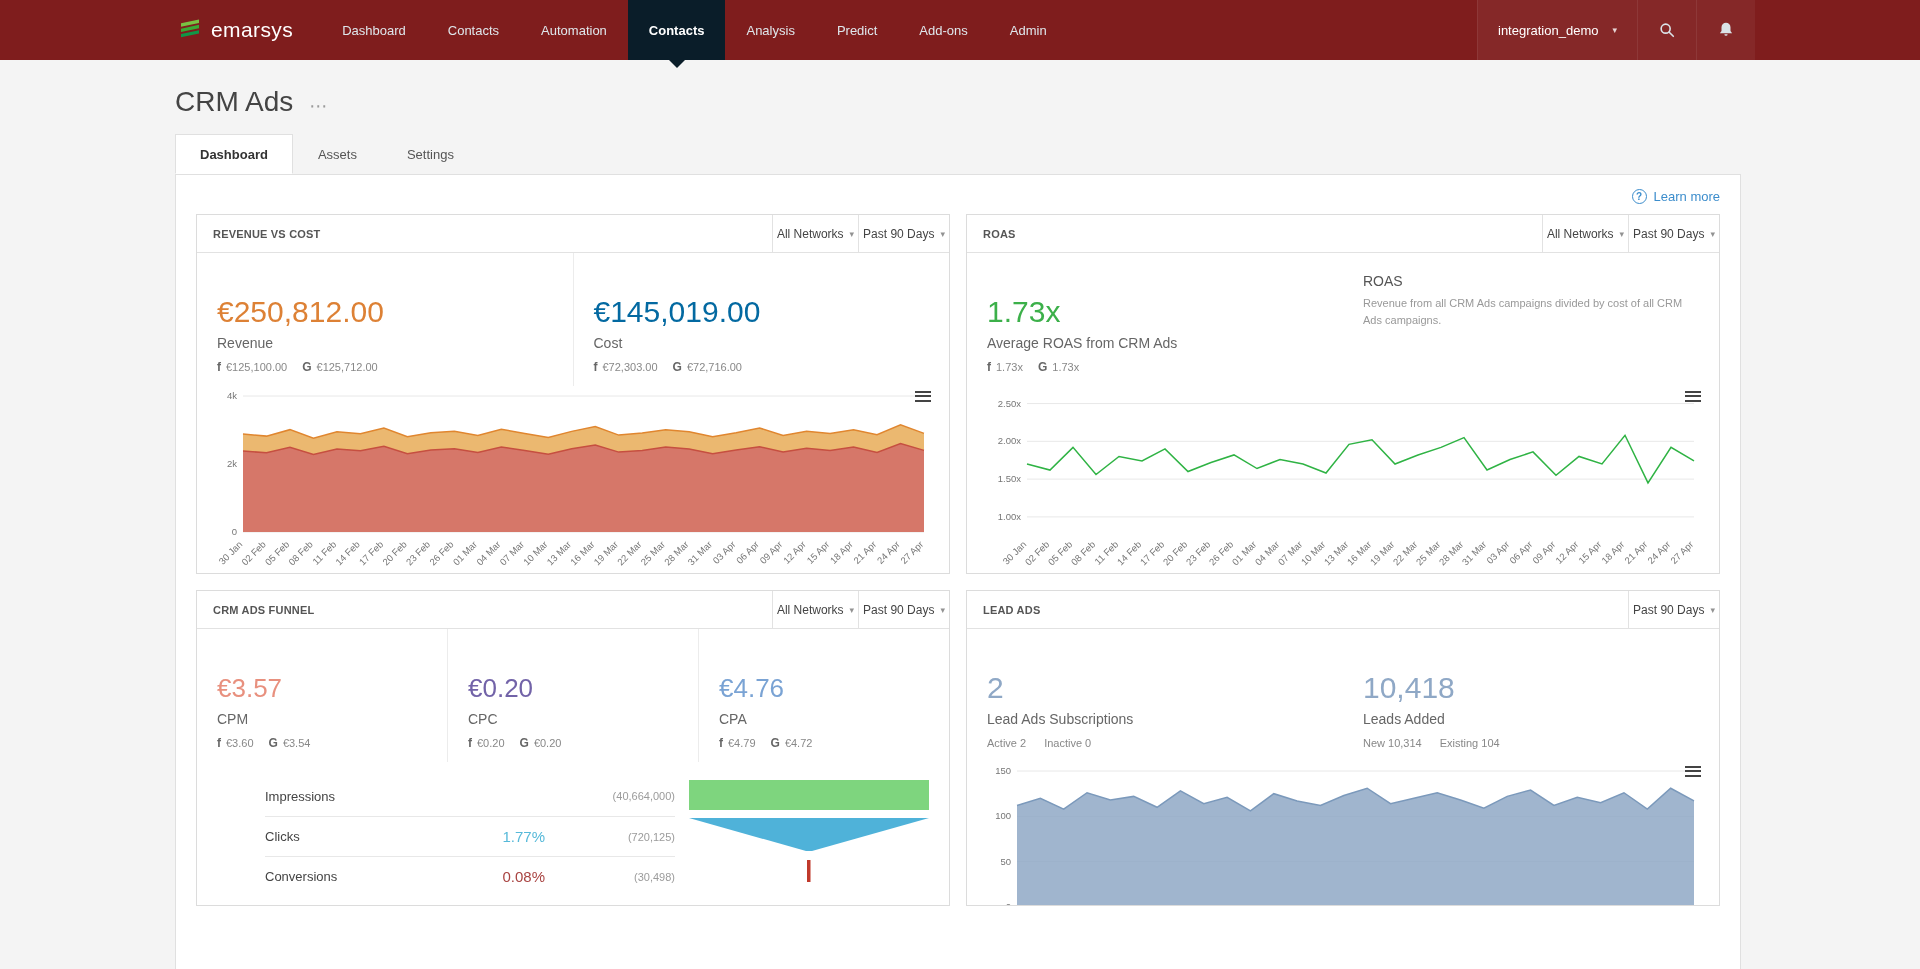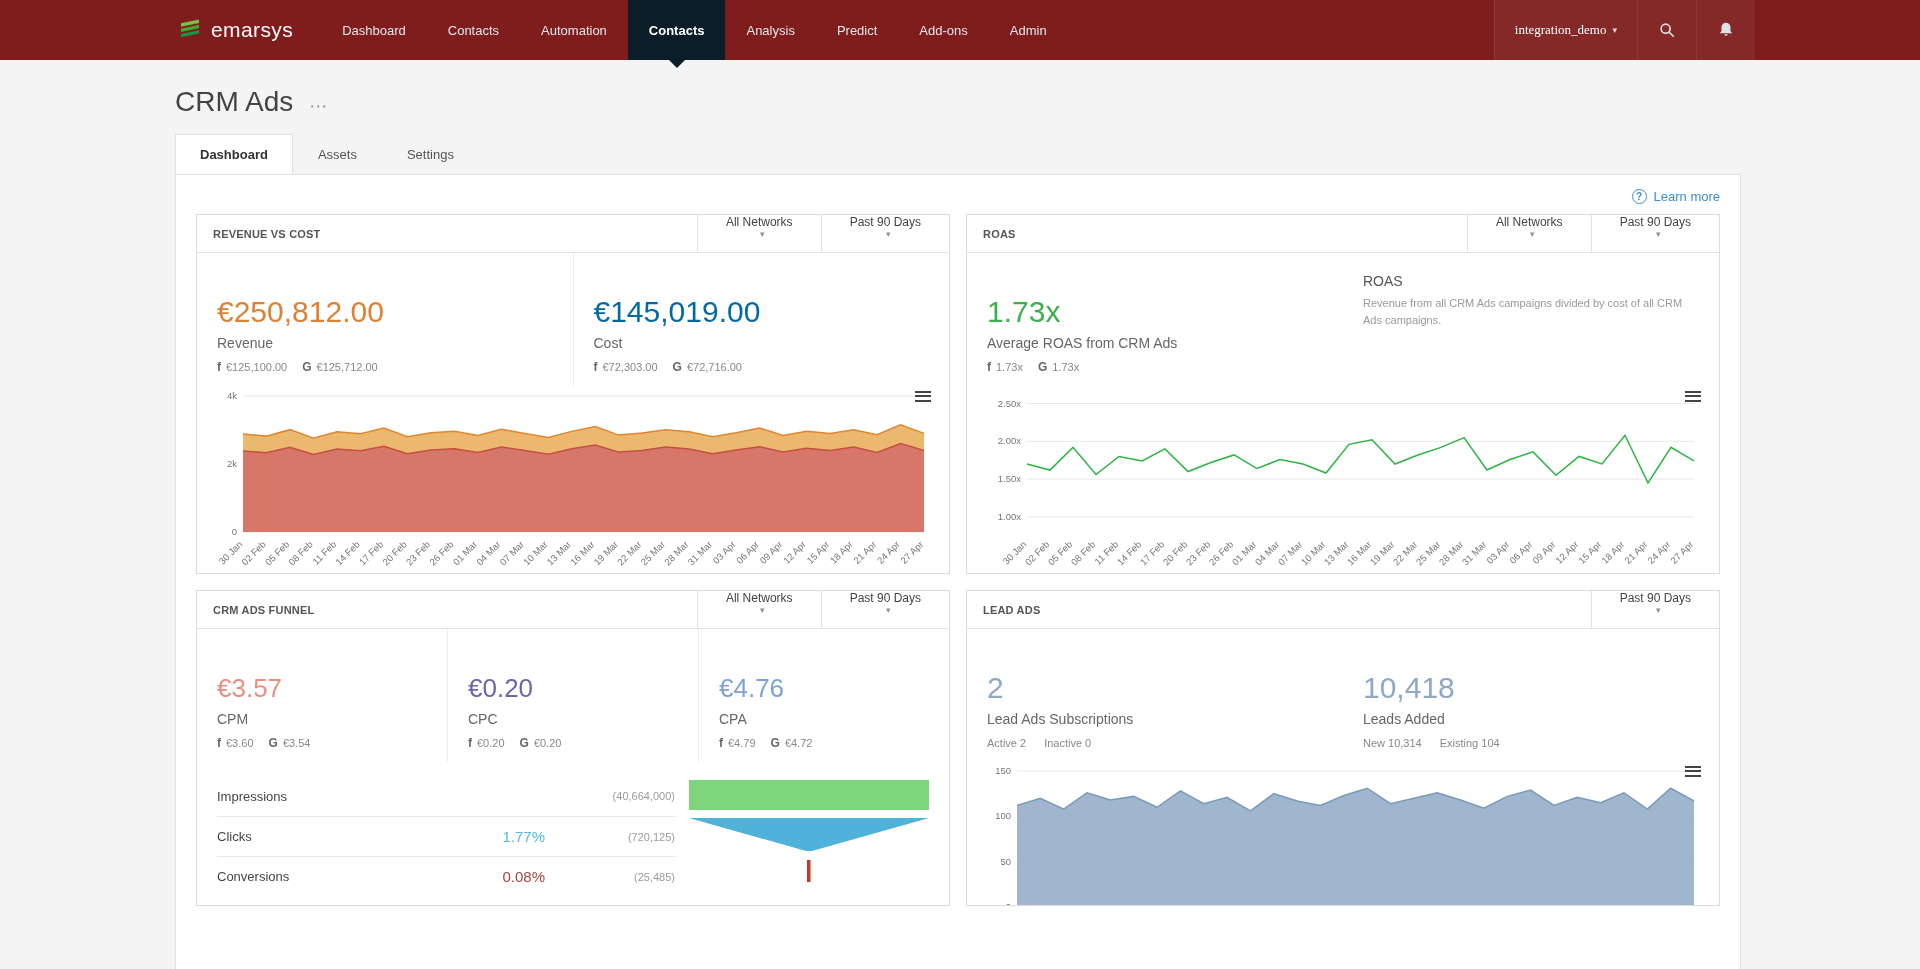--- a/index.html
+++ b/index.html
@@ -10,21 +10,21 @@
   nav { height: 60px; background: #7f1d1d; display: flex; align-items: stretch; color: #fff; position: relative; z-index: 10; }
   .brand { display: flex; align-items: center; gap: 9px; margin-left: 178px; margin-right: 28px; cursor: pointer; }
   .brand-text { font-size: 21px; font-weight: 500; letter-spacing: .4px; color: #fff; }
   .nav-items { display: flex; align-items: stretch; }
   .nav-item { display: flex; align-items: center; padding: 0 21px; font-size: 13px; color: #dfe7ec; cursor: pointer; position: relative; white-space: nowrap; }
   .nav-item.active { background: #0a1d29; color: #fff; font-weight: 700; }
   .nav-item.active::after { content: ""; position: absolute; left: 50%; bottom: -16px; transform: translateX(-50%);
     border: 8px solid transparent; border-top-color: #0a1d29; }
   .nav-right { margin-left: auto; margin-right: 165px; display: flex; align-items: stretch; background: rgba(255,255,255,0.05); }
   .nav-right > div { display: flex; align-items: center; padding: 0 20px; border-left: 1px solid rgba(255,255,255,0.08); cursor: pointer; }
-  .account { font-size: 13px; gap: 0; font-family: Liberation Serif, serif; }
+  .account { font-size: 13px; gap: 8px; }
   .caret { font-size: 9px; color: inherit; opacity: .8; margin-left: 6px; }
 
   
   .content { width: 1566px; margin-left: 175px; }
   .page-head { display: flex; align-items: center; gap: 16px; padding: 26px 0 16px; }
   .page-head h1 { font-size: 28px; font-weight: 400; color: #444; }
   .more-dots { color: #9a9a9a; font-size: 18px; letter-spacing: 2px; cursor: pointer; line-height: 1; padding-top: 8px; }
 
   .tabs { display: flex; position: relative; z-index: 2; }
   .tab { padding: 0 24px; height: 40px; display: flex; align-items: center; font-size: 13px; color: #555;
@@ -37,21 +37,21 @@
     align-items: center; justify-content: center; font-size: 10px; font-weight: 700; }
   .learn a { color: #3c8dcc; text-decoration: none; cursor: pointer; }
 
   .grid { display: grid; grid-template-columns: 1fr 1fr; gap: 16px; padding: 10px 20px 20px; }
   .panel { border: 1px solid #dcdcdc; background: #fff; overflow: hidden; }
   .panel.r1 { height: 360px; } .panel.r2 { height: 316px; }
 
   .panel-head { display: flex; align-items: center; justify-content: space-between; height: 38px; border-bottom: 1px solid #e2e2e2; }
   .panel-title { padding-left: 16px; font-size: 11px; font-weight: 700; color: #555; letter-spacing: .2px; }
   .head-controls { display: flex; height: 100%; }
-  .dropdown { display: flex; align-items: center; padding: 0 28px; border-left: 1px solid #e2e2e2; font-size: 12px; color: #444; cursor: pointer; flex-direction: column; }
+  .dropdown { display: flex; align-items: center; padding: 0 4px; border-left: 1px solid #e2e2e2; font-size: 12px; color: #444; cursor: pointer; }
   .dropdown .caret { color: #777; }
 
   .metric-row { display: flex; }
   .metric { flex: 1; padding: 18px 20px 12px; }
   .divided .metric + .metric { border-left: 1px solid #ececec; }
   .metric-value { font-size: 30px; font-weight: 300; line-height: 34px; margin-top: 24px; }
   .metric-label { font-size: 14px; color: #666; margin-top: 6px; }
   .metric-sub { font-size: 11px; color: #888; margin-top: 9px; display: flex; align-items: center; gap: 5px; }
   .net-icon { font-weight: 700; color: #666; font-size: 12px; }
   .net-icon.g { margin-left: 10px; }
@@ -60,21 +60,21 @@
   .roas-info .info-text { font-size: 11px; color: #999; line-height: 1.5; max-width: 340px; margin-top: 6px; }
 
   .chart-wrap { position: relative; padding: 0 16px; }
   .burger { position: absolute; top: 2px; right: 18px; width: 16px; cursor: pointer; z-index: 3; }
   .burger span { display: block; height: 2px; background: #444; margin: 2.5px 0; }
   .chart svg text.tick { font: 9.5px "Liberation Sans", sans-serif; fill: #767676; }
 
   
   .funnel-wrap { display: flex; align-items: flex-start; padding: 14px 20px 0; }
   .funnel-rows { flex: 1; margin-right: 14px; }
-  .f-row { display: flex; align-items: center; height: 40px; }
+  .f-row { display: flex; align-items: center; height: 40px; margin-left: 48px; }
   .f-row + .f-row { border-top: 1px solid #e8e8e8; }
   .f-label { flex: 1; font-size: 13px; color: #444; }
   .f-rate { width: 110px; text-align: right; font-size: 15px; }
   .f-count { width: 130px; text-align: right; font-size: 11px; color: #9b9b9b; }
 
   .detail-sub { font-size: 11px; color: #888; margin-top: 10px; display: flex; gap: 18px; }
 </style>
 </head>
 <body>
 
@@ -359,21 +359,21 @@
               <span class="f-count">(40,664,000)</span>
             </div>
             <div class="f-row">
               <span class="f-label">Clicks</span>
               <span class="f-rate" style="color: rgb(86, 185, 217);">1.77%</span>
               <span class="f-count">(720,125)</span>
             </div>
             <div class="f-row">
               <span class="f-label">Conversions</span>
               <span class="f-rate" style="color: rgb(169, 68, 66);">0.08%</span>
-              <span class="f-count">(25,485)</span>
+              <span class="f-count">(30,498)</span>
             </div>
           </div>
           <svg width="240" height="122" viewBox="0 0 240 122">
             <rect x="0" y="4" width="240" height="30" fill="#7ed57e"></rect>
             <polygon points="0,42 240,42 123,75 117,75" fill="#4fb2d9"></polygon>
             <rect x="118" y="84" width="3.5" height="22" fill="#c0392b"></rect>
           </svg>
         </div>
       </div>
 

